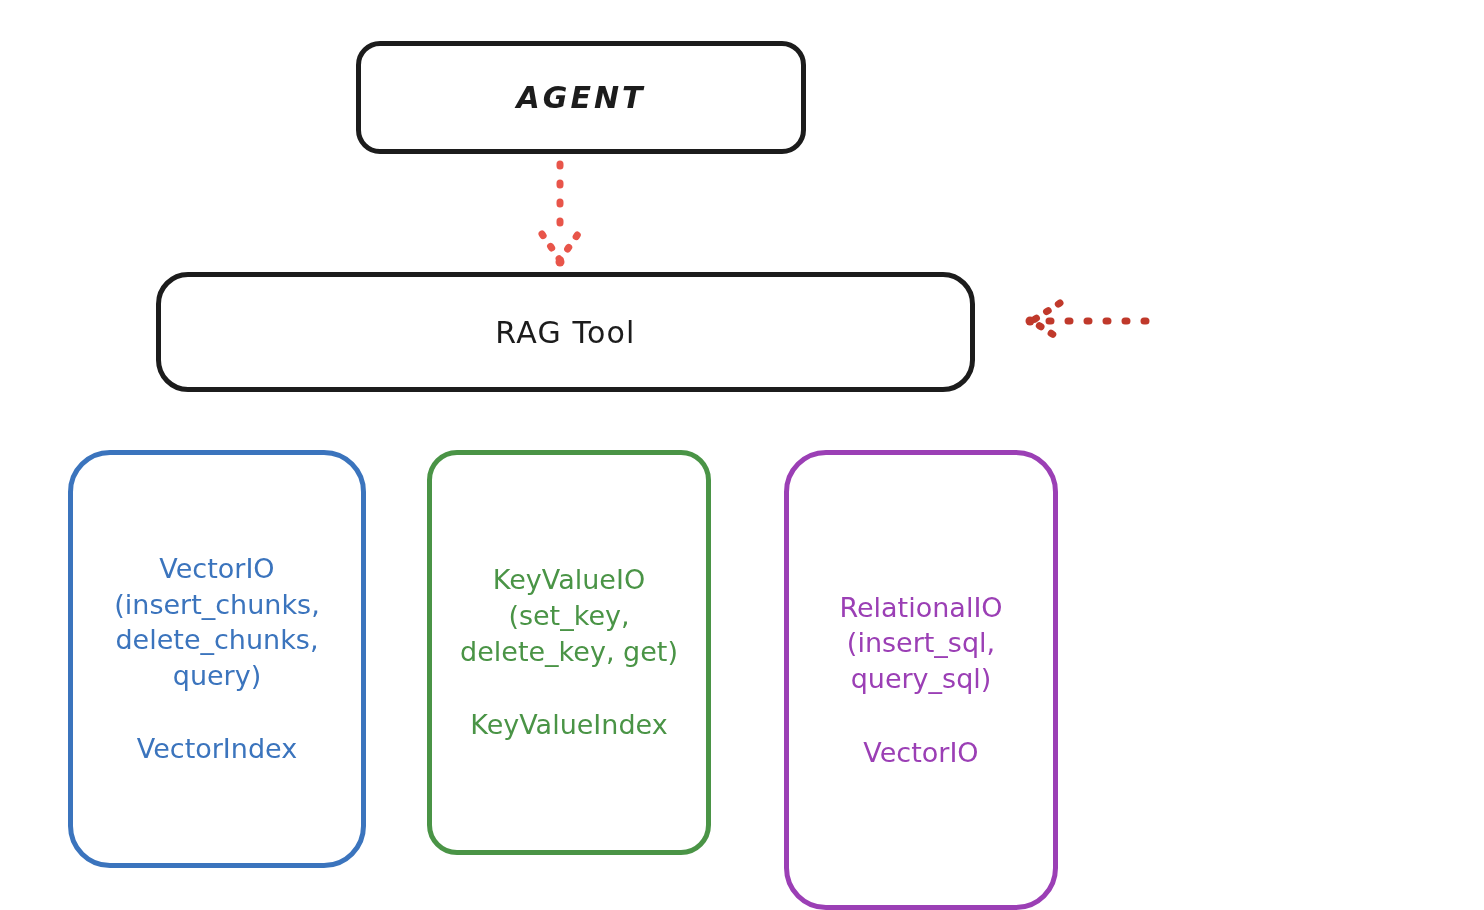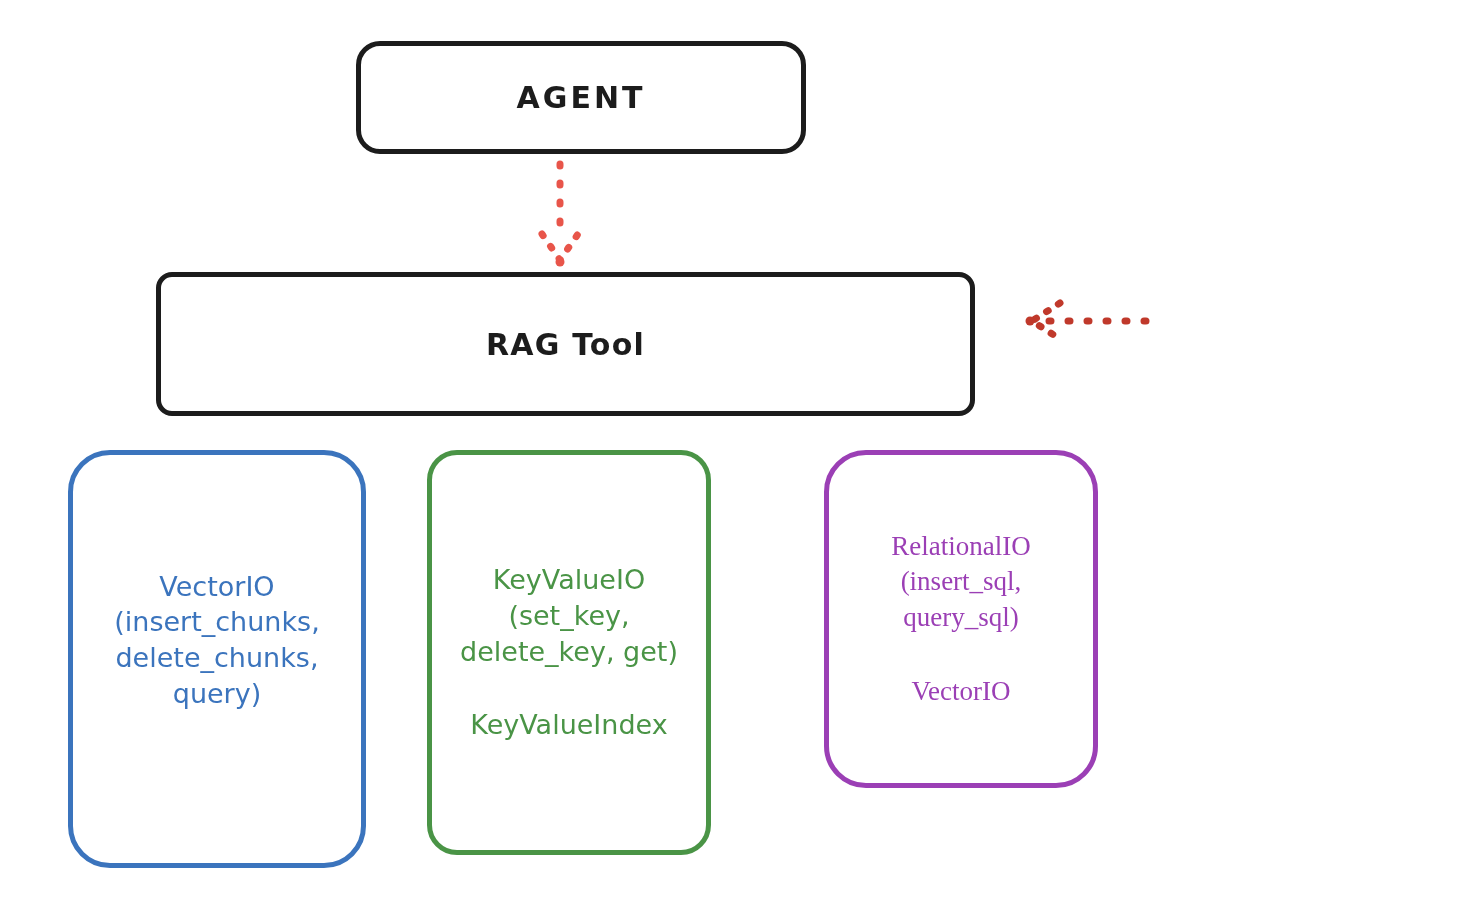--- a/index.html
+++ b/index.html
@@ -46,31 +46,31 @@
   }
 
   #agent-node {
     left: 356px;
     top: 41px;
     width: 450px;
     height: 113px;
     border-radius: 24px;
   }
   #agent-node .node-label {
+    font-style: italic;
     font-weight: 700;
     letter-spacing: 3px;
   }
 
   #rag-tool-node {
     left: 156px;
     top: 272px;
     width: 819px;
-    height: 144px;
-    border-radius: 16px;
-    font-weight: bold;
+    height: 120px;
+    border-radius: 32px;
   }
 
   
   .node-colored {
     border-width: 5px;
     border-style: solid;
     border-radius: 42px;
   }
   .node-colored .node-label {
     font-size: 27px;
@@ -91,26 +91,25 @@
     left: 427px;
     top: 450px;
     width: 284px;
     height: 405px;
     border-color: #4a9446;
     border-radius: 30px;
   }
   #keyvalue-node .node-label { color: #4a9446; }
 
   #relational-node {
-    left: 824px;
+    left: 784px;
     top: 450px;
     width: 274px;
-    height: 338px;
+    height: 460px;
     border-color: #9b3fb5;
-    font-family: Liberation Serif, serif;
   }
   #relational-node .node-label { color: #9b3fb5; }
 
   
   .node-stack {
     display: flex;
     flex-direction: column;
     align-items: center;
     justify-content: flex-end;
   }
@@ -174,20 +173,21 @@
   </svg>
 
 
   <div class="node node-colored" id="vector-node">
     <div class="node-stack">
       <span class="node-label">VectorIO
 (insert_chunks,
 delete_chunks,
 query)</span>
       <div class="node-gap"></div>
+      <span class="node-label">VectorIndex</span>
     </div>
   </div>
 
   <div class="node node-colored" id="keyvalue-node">
     <div class="node-stack">
       <span class="node-label">KeyValueIO
 (set_key,
 delete_key, get)</span>
       <div class="node-gap"></div>
       <span class="node-label">KeyValueIndex</span>

